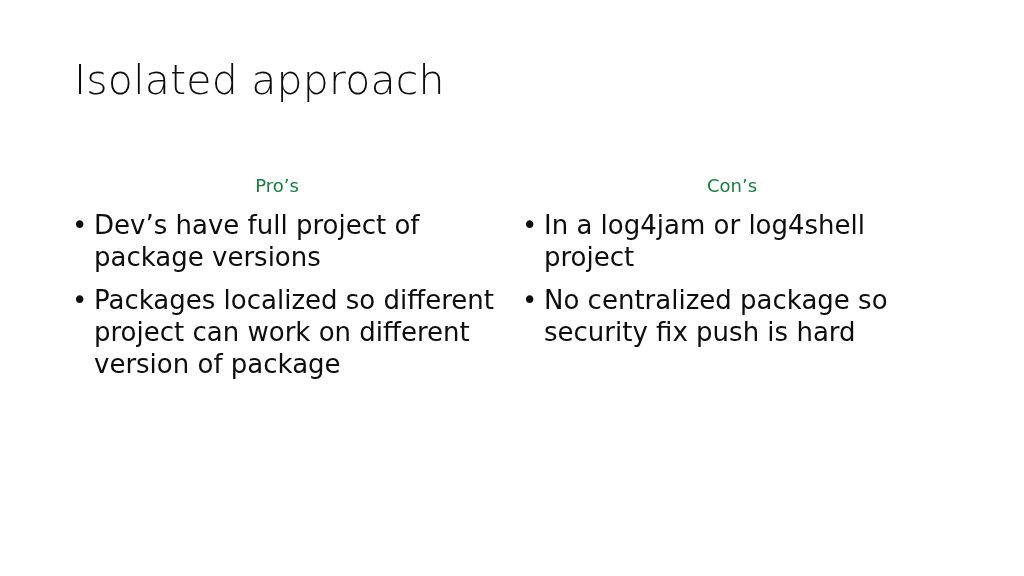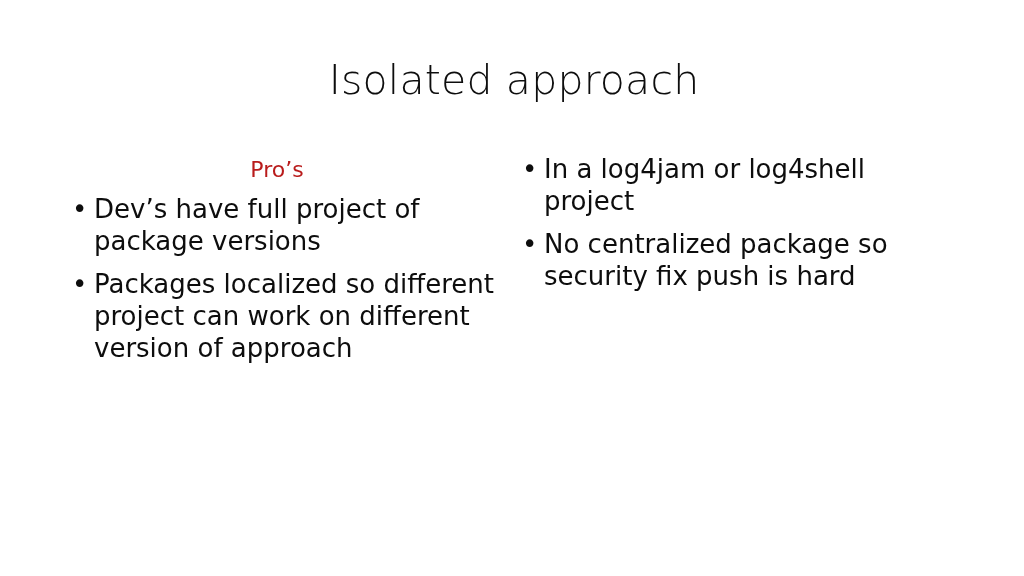--- a/index.html
+++ b/index.html
@@ -27,21 +27,20 @@
     position: absolute;
     left: 74px;
     top: 54px;
     width: 880px;
     font-size: 41px;
     font-weight: 300;
     line-height: 52px;
     letter-spacing: 0.2px;
     color: #0d0d0d;
     white-space: nowrap;
-    text-align: center;
   }
   .columns {
     position: absolute;
     left: 0;
     top: 153px;
     width: 1024px;
   }
   .column {
     position: absolute;
     top: 0;
@@ -49,25 +48,25 @@
   .column-left {
     left: 66px;
     width: 432px;
   }
   .column-right {
     left: 516px;
     width: 438px;
   }
   .column-heading {
     text-align: center;
-    font-size: 22px;
+    font-size: 18px;
     line-height: 34px;
     font-weight: 400;
-    color: #b91c1c;
-    margin: 0 0 6px 0;
+    color: #15803d;
+    margin: 16px 0 6px 0;
   }
   .column-left .column-heading {
     padding-right: 10px;
   }
   .column-right .column-heading {
     padding-right: 6px;
   }
   ul.bullets {
     list-style: none;
     margin: 0;
@@ -108,26 +107,27 @@
 
     <div class="column column-left">
       <div class="column-heading">Pro’s</div>
       <ul class="bullets">
         <li>
           <span class="bullet-dot">•</span>
           <span class="bullet-text">Dev’s have full project of package versions</span>
         </li>
         <li>
           <span class="bullet-dot">•</span>
-          <span class="bullet-text">Packages localized so different project can work on different version of approach</span>
+          <span class="bullet-text">Packages localized so different project can work on different version of package</span>
         </li>
       </ul>
     </div>
 
     <div class="column column-right">
+      <div class="column-heading">Con’s</div>
       <ul class="bullets">
         <li>
           <span class="bullet-dot">•</span>
           <span class="bullet-text">In a log4jam or log4shell project</span>
         </li>
         <li>
           <span class="bullet-dot">•</span>
           <span class="bullet-text">No centralized package so security fix push is hard</span>
         </li>
       </ul>

